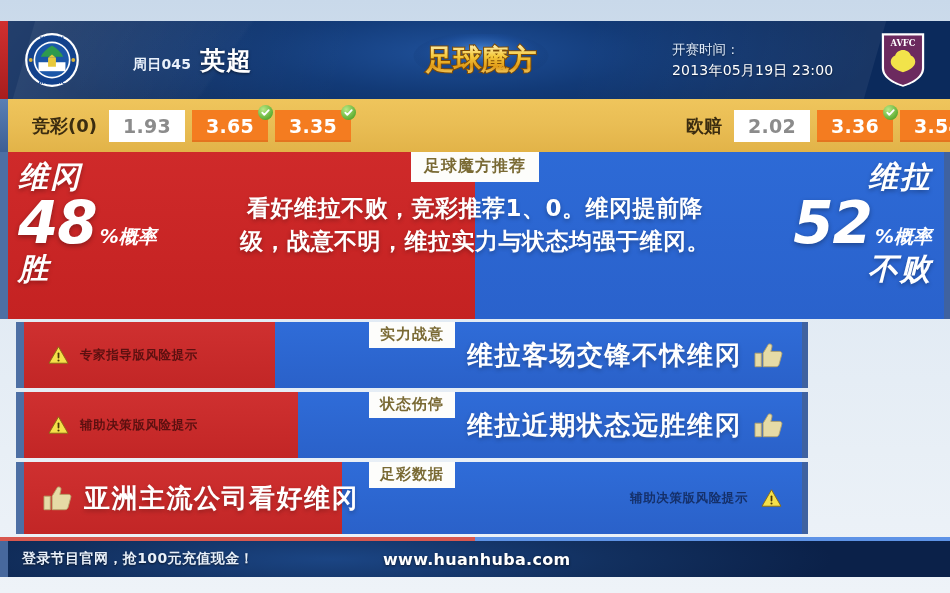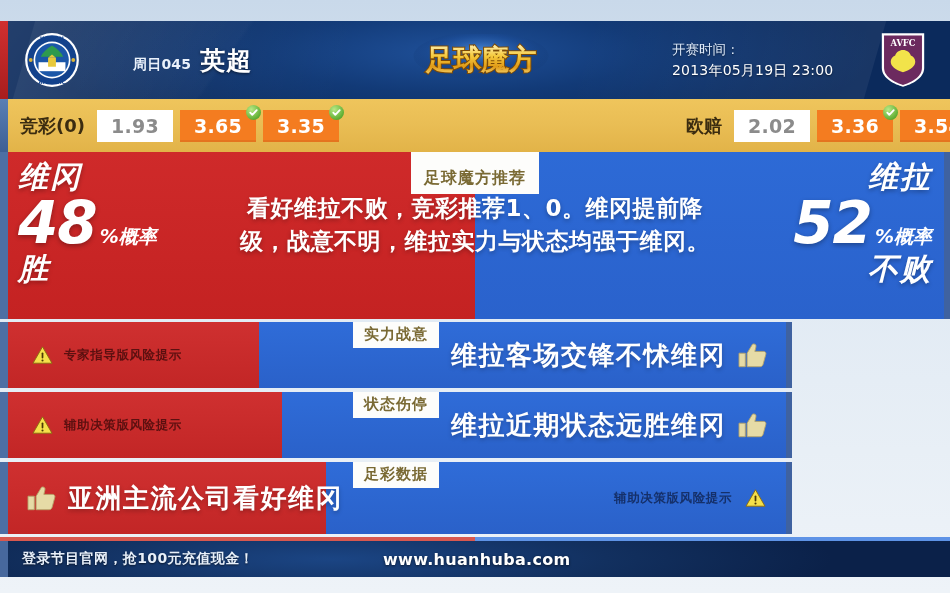--- a/index.html
+++ b/index.html
@@ -59,21 +59,21 @@
 
   
   .odds{
     position:absolute;left:0;top:99px;width:950px;height:53px;
     background:linear-gradient(180deg,#efc55c 0%,#e9bd54 50%,#e2b348 100%);
     display:flex;align-items:center;
   }
   .odds-left-edge{position:absolute;left:0;top:0;width:8px;height:100%;
     background:linear-gradient(180deg,#5a7fb5,#3e5f94);}
   .odds-group{display:flex;align-items:center;gap:7px;}
-  .g1{position:absolute;left:20px;}
+  .g1{position:absolute;left:32px;}
   .g2{position:absolute;left:352px;}
   .g3{position:absolute;left:686px;}
   .odds-label{
     font-size:18px;font-weight:bold;color:#3b2c10;margin-right:5px;white-space:nowrap;
   }
   .odds-label.underline{text-decoration:underline;text-underline-offset:2px;}
   .chip{
     position:relative;height:32px;min-width:58px;padding:0 9px;
     display:flex;align-items:center;justify-content:center;
     font-size:19px;font-weight:bold;letter-spacing:.3px;
@@ -107,31 +107,31 @@
   .prob-right .mid{justify-content:flex-end;}
   .prob .num{font-size:58px;font-weight:bold;line-height:.95;letter-spacing:-1px;
     text-shadow:0 2px 5px rgba(0,0,0,.32);}
   .prob .pct{font-size:19px;font-weight:bold;margin-left:3px;letter-spacing:0;}
   .prob .outcome{font-size:30px;font-weight:bold;letter-spacing:2px;margin-top:3px;
     text-shadow:0 2px 4px rgba(0,0,0,.30);}
 
   .rec-tab{
     position:absolute;left:50%;transform:translateX(-50%);top:0;
     background:#fdfdfb;color:#7a6a34;font-size:16px;font-weight:bold;
-    padding:16px 13px 5px;letter-spacing:1px;white-space:nowrap;z-index:4;
+    padding:4px 13px 5px;letter-spacing:1px;white-space:nowrap;z-index:4;
   }
   .rec-text{
     position:absolute;left:232px;top:40px;width:486px;
     color:#ffffff;font-size:23px;font-weight:bold;line-height:1.42;
     text-align:center;letter-spacing:.5px;
     text-shadow:0 2px 4px rgba(0,0,0,.28);
   }
 
   
-  .row{position:absolute;left:0;width:792px;}
+  .row{position:absolute;left:16px;width:792px;}
   .row .cell-red{position:absolute;left:0;top:0;height:100%;
     background:linear-gradient(180deg,#cf3030,#c22626);}
   .row .cell-blue{position:absolute;top:0;right:0;height:100%;
     background:linear-gradient(180deg,#2f6cd8,#2a61c9);}
   .row .edge-l{position:absolute;left:0;top:0;width:8px;height:100%;background:#4d6fa4;z-index:3;}
   .row .edge-r{position:absolute;right:0;top:0;width:6px;height:100%;background:#3f62a0;z-index:3;}
   .row-tab{
     position:absolute;left:50%;transform:translateX(-50%);top:0;z-index:5;
     background:#fdfdfb;color:#7a6a34;font-size:15px;font-weight:bold;
     padding:3px 11px 4px;letter-spacing:1px;white-space:nowrap;

